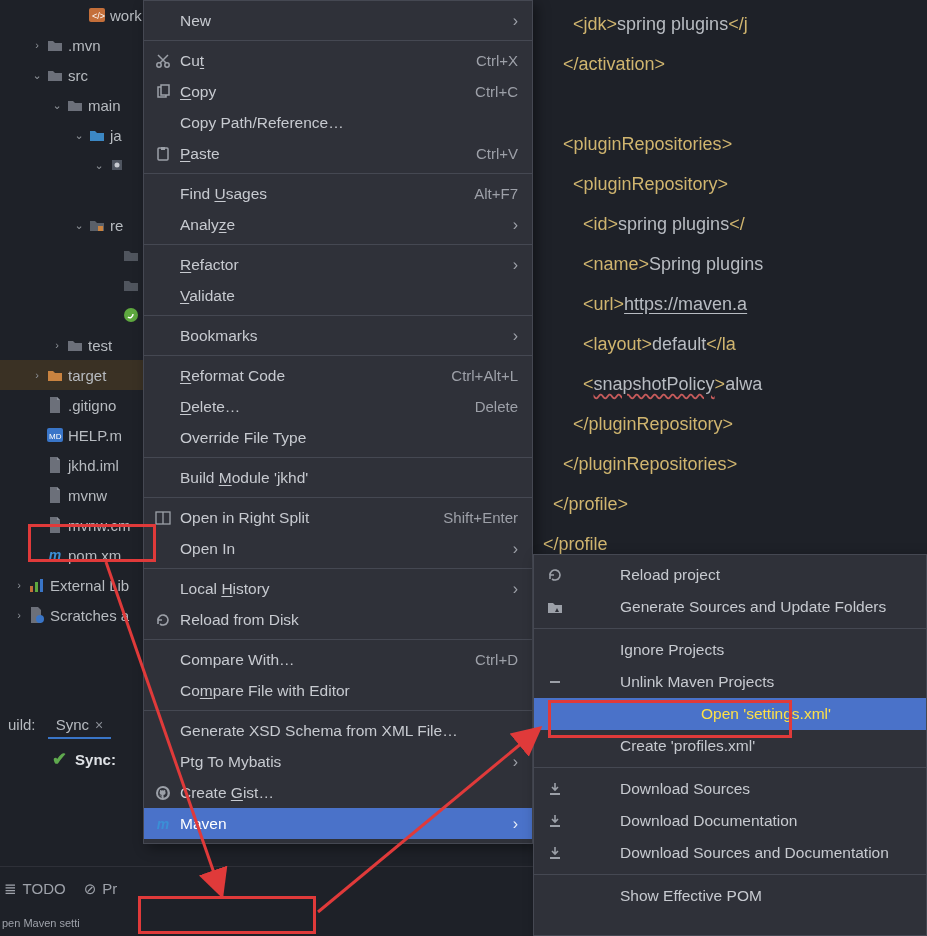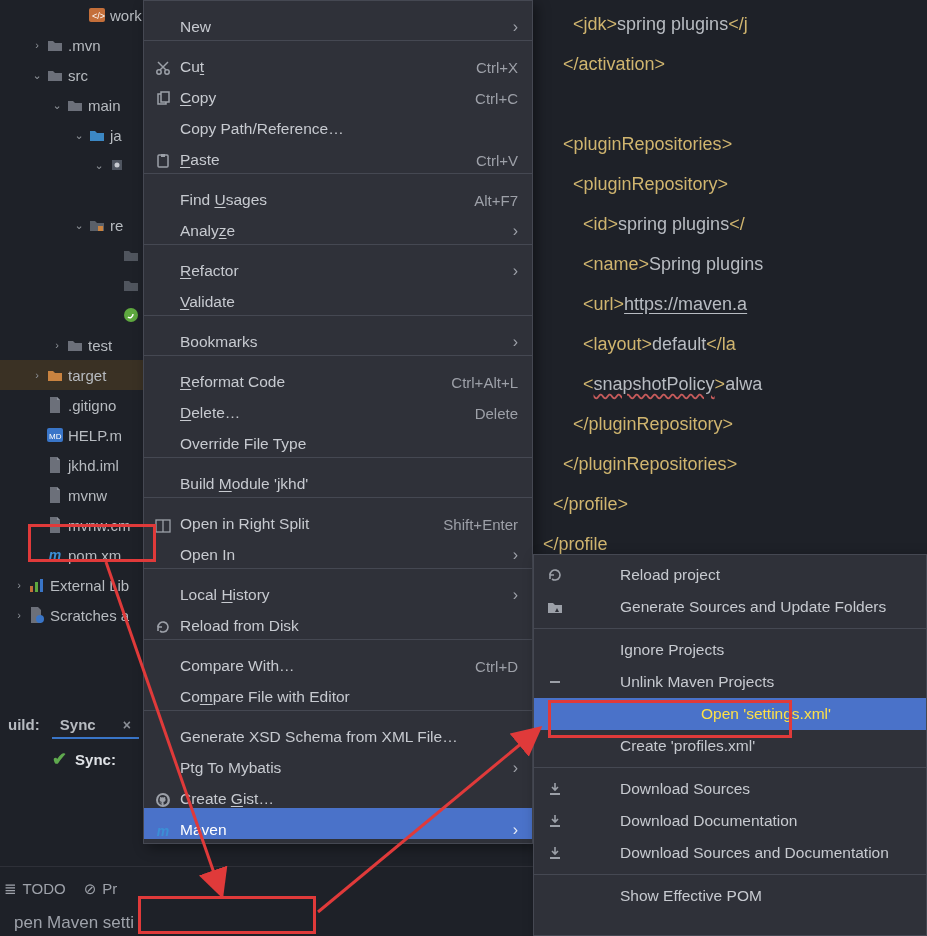--- a/index.html
+++ b/index.html
@@ -15,21 +15,21 @@
   .folder-blue { fill:#3c88c4; }
   .folder-orange { fill:#c98340; }
   .indent-0{padding-left:12px;} .indent-1{padding-left:30px;} .indent-2{padding-left:50px;}
   .indent-3{padding-left:72px;} .indent-4{padding-left:92px;} .indent-5{padding-left:110px;}
   .tree-item.selected{ background:#3a3124; }
   .m-ico { color:#3b8fd6; font-weight:bold; font-style:italic; font-size:14px; width:18px; display:inline-block; text-align:center; }
 
   
   .menu1 { position:absolute; left:143px; top:0; width:390px; background:#2f3139; border:1px solid #454852;
            box-shadow:4px 4px 12px rgba(0,0,0,0.4); padding:4px 0; z-index:5;}
-  .menu1 .item { display:flex; align-items:flex-end; height:31px; padding:0 14px 0 8px; color:#c7cad0; font-size:15.5px;}
+  .menu1 .item { display:flex; align-items:center; height:31px; padding:0 14px 0 8px; color:#c7cad0; font-size:15.5px;}
   .menu1 .item .mico{ width:22px; display:flex; justify-content:center; color:#9ca0a8;}
   .menu1 .item .lbl{ flex:1; padding-left:6px;}
   .menu1 .item .sc{ color:#9da0a8; font-size:15px;}
   .menu1 .item .arr{ color:#9da0a8; font-size:16px; padding-left:8px;}
   .menu1 .sep{ height:1px; background:#454852; margin:4px 0;}
   .menu1 .item u{ text-decoration:underline; text-underline-offset:2px;}
   .menu1 .item.highlight{ background:#4a72c9; color:#fff;}
   .menu1 .item.highlight .arr, .menu1 .item.highlight .sc{ color:#e6ecf7;}
 
   
@@ -41,29 +41,29 @@
 
   
   .menu2 { position:absolute; left:533px; top:554px; width:394px; height:382px; background:#2f3139; border:1px solid #454852;
           box-shadow:4px 4px 12px rgba(0,0,0,0.4); padding:4px 0; z-index:6;}
   .menu2 .item{ display:flex; align-items:center; height:32px; padding:0 14px 0 10px; color:#c7cad0; font-size:15.5px;gap:48px;}
   .menu2 .item .mico{ width:22px; display:flex; justify-content:center; color:#9ca0a8;}
   .menu2 .item .lbl{ flex:1; padding-left:6px;}
   .menu2 .item.highlight{ background:#4a72c9; color:#fde047;text-align:center;}
   .menu2 .sep{ height:1px; background:#454852; margin:5px 0;}
   .build-tab{ position:absolute; left:0; top:712px; font-size:15px; color:#b7bbc0;}
-  .build-tab .tab{ display:inline-flex; align-items:flex-end; padding:4px 8px;font-weight:bold;}
+  .build-tab .tab{ display:inline-flex; align-items:flex-end; padding:4px 8px;}
   .build-tab .close{ margin-left:6px; color:#8b8f97; font-size:14px;}
   .sync-row{ position:absolute; left:52px; top:748px; display:flex; align-items:center; color:#dfe2e6; font-weight:600;}
   .check{ color:#5fa94e; margin-right:8px; font-size:18px;}
 
   .status-bar{ position:absolute; left:0; bottom:0; width:533px; height:44px; display:flex; align-items:center; padding-left:4px; background:#1e2128; border-top:1px solid #2e3038;}
   .status-bar .sitem{ display:flex; align-items:center; margin-right:18px; color:#9ea2aa; font-size:15px;}
   .status-bar .sitem .si-ico{ margin-right:6px;}
-  .hint-row{ position:absolute; left:0; bottom:0; height:26px; width:533px; display:flex; align-items:center; color:#9ea2aa; font-size:17px; padding-left:14px;}
+  .hint-row{ position:absolute; left:0; bottom:0; height:26px; width:533px; display:flex; align-items:center; color:#9ea2aa; font-size:11px; padding-left:2px;}
 
   
   .redbox{ position:absolute; border:3px solid #e03a3a; z-index:10; pointer-events:none;}
   .arrow-svg{ position:absolute; z-index:9; pointer-events:none;}
 
   .watermark{ position:absolute; right:8px; bottom:10px; color:#5d6068; font-size:12px;}
 </style>
 </head>
 <body>
 
@@ -514,21 +514,21 @@
     <div class="item">
       <span class="mico"></span>
       <span class="lbl">Show Effective POM</span>
     </div>
   </div>
 
 <div class="build-tab">
   <span class="tab">
       <span>uild:</span>
     </span>
-  <span class="tab" style="border-bottom:2px solid #3975c8;gap:21px;">
+  <span class="tab" style="border-bottom:2px solid #3975c8;">
       <span>Sync</span>
       <span class="close">×</span>
     </span>
 </div>
 <div class="sync-row">
   <span class="check">✔</span>
   <span>Sync:</span>
 </div>
 
 <div class="status-bar" style="bottom:26px; border-top:1px solid #2e3038;">

